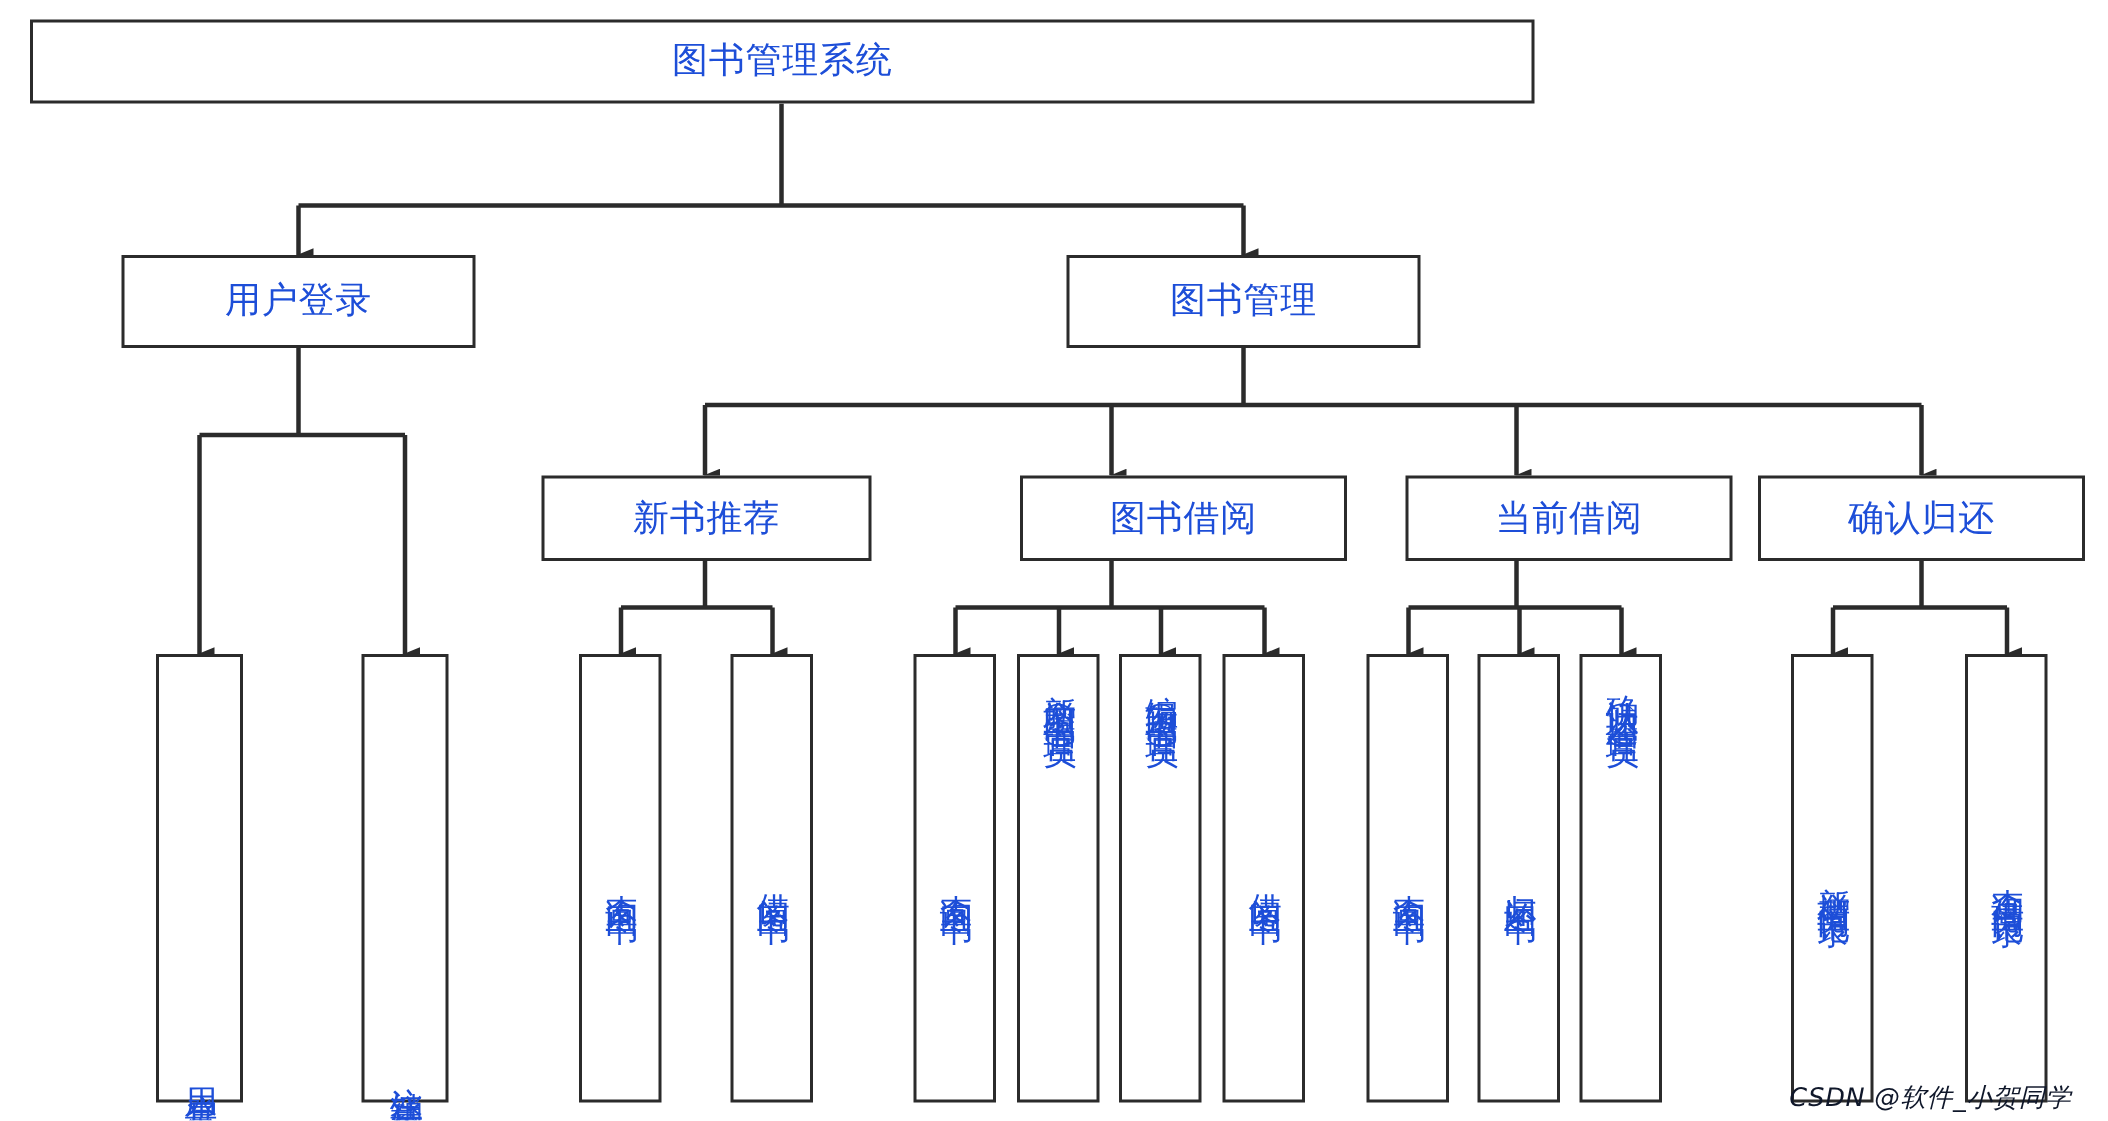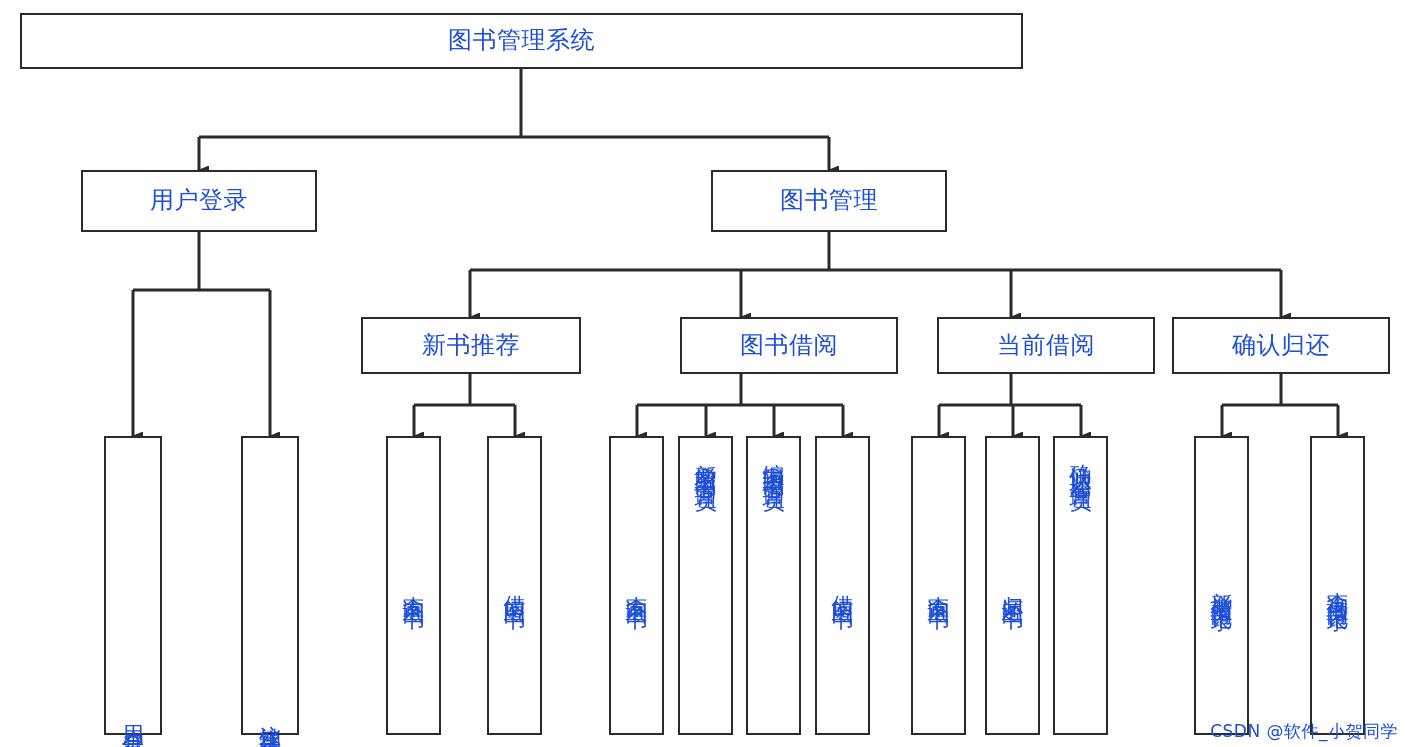--- a/index.html
+++ b/index.html
@@ -65,27 +65,28 @@
   }
   .node.vert .node-label {
     writing-mode: vertical-rl;
     text-orientation: upright;
     font-size: 22px;
     letter-spacing: 4px;
     line-height: 1;
   }
   #watermark {
     position: absolute;
-    right: 7px;
+    right: 24px;
     bottom: 4px;
     font-size: 17px;
-    color: #1d4ed8;
+    color: #0f172a;
     letter-spacing: 0.5px;
     z-index: 3;
     white-space: nowrap;
+    font-style: italic;
   }
 </style>
 </head>
 <body>
 
 <div id="diagram-root">
 
   <svg id="edge-layer" viewBox="0 0 1405 747" width="1405" height="747" xmlns="http://www.w3.org/2000/svg">
     <defs>
       <marker id="arrowhead" markerWidth="9" markerHeight="11" refX="4.5" refY="10" orient="auto" markerUnits="userSpaceOnUse">

